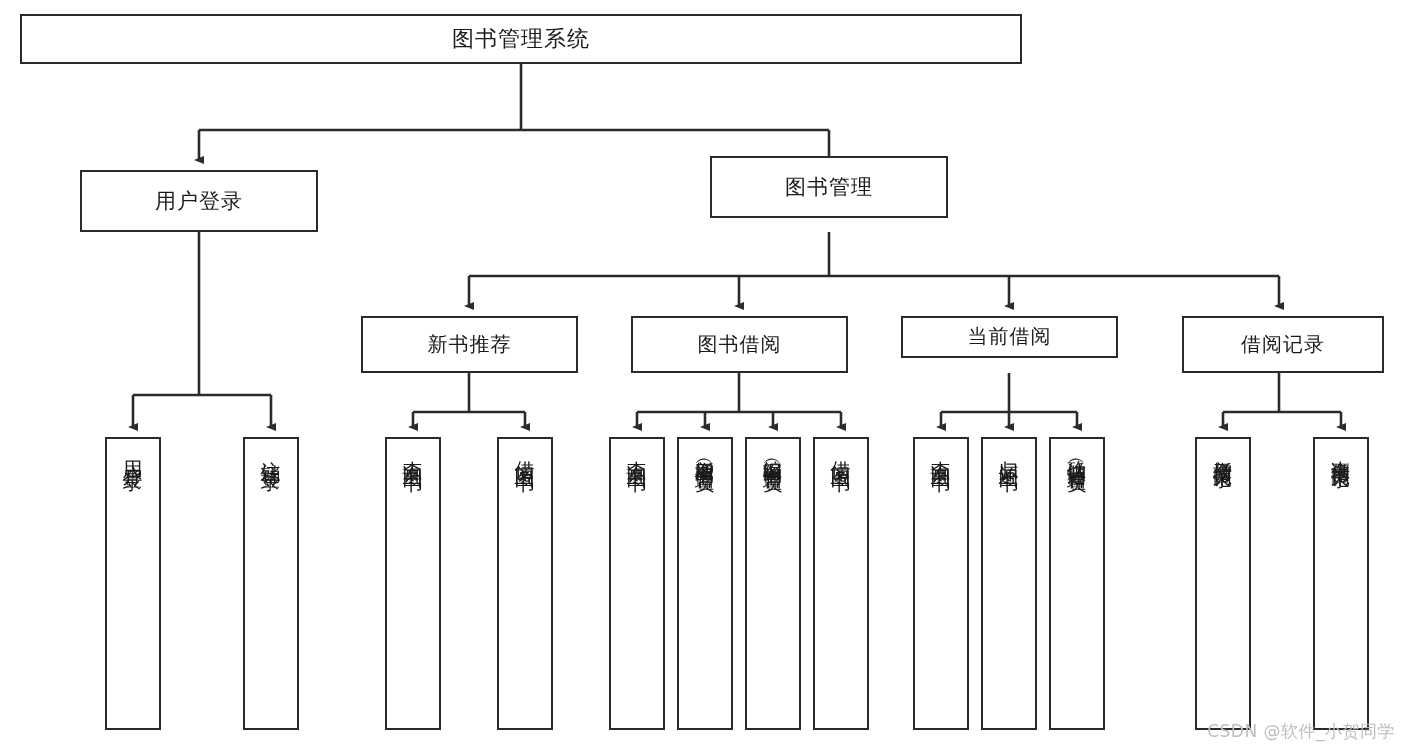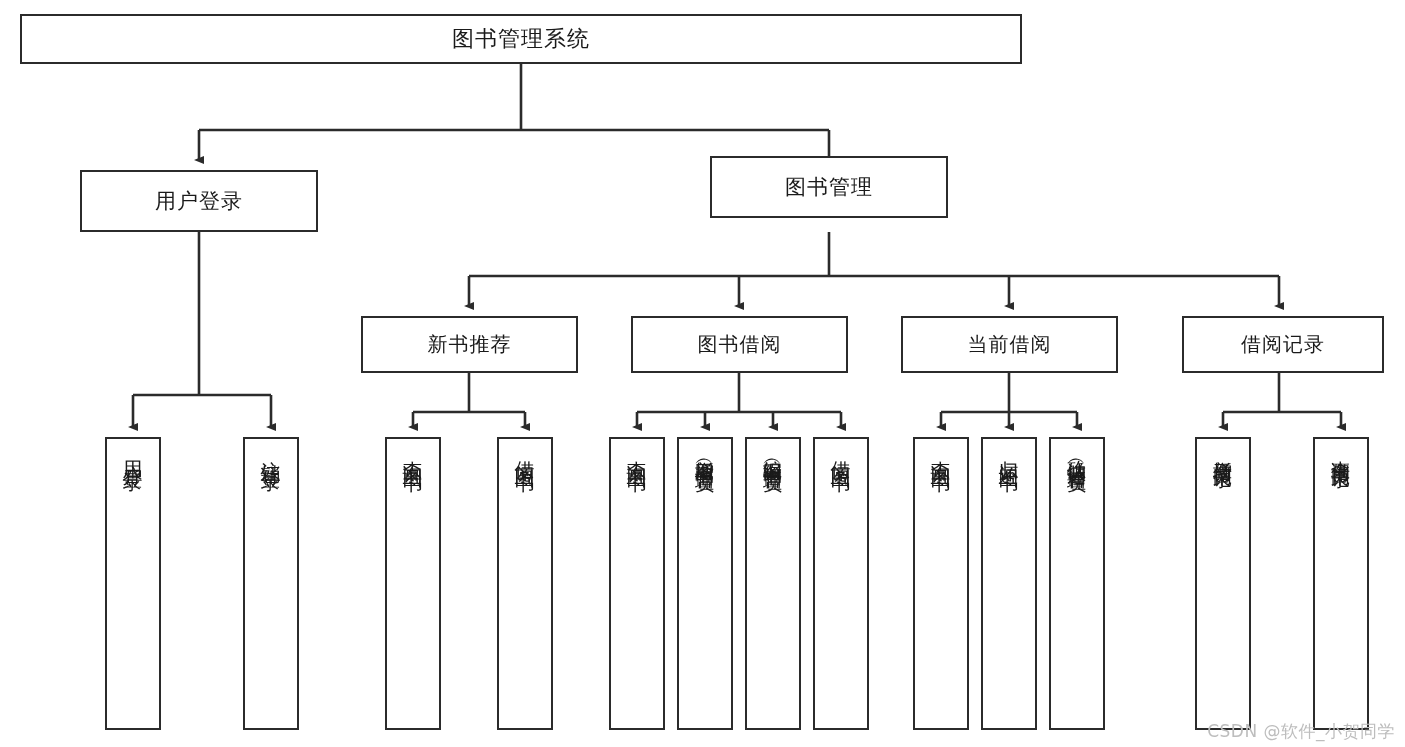--- a/index.html
+++ b/index.html
@@ -140,21 +140,21 @@
   </div>
 
   <div class="node n-l3" style="left:361px;top:316px;width:217px;height:57px;">
     <span class="label">新书推荐</span>
   </div>
 
   <div class="node n-l3" style="left:631px;top:316px;width:217px;height:57px;">
     <span class="label">图书借阅</span>
   </div>
 
-  <div class="node n-l3" style="left:901px;top:316px;width:217px;height:57px;">
+  <div class="node n-l3" style="left:901px;top:316px;width:217px;height:42px;">
     <span class="label">当前借阅</span>
   </div>
 
   <div class="node n-l3" style="left:1182px;top:316px;width:202px;height:57px;">
     <span class="label">借阅记录</span>
   </div>
 
   <div class="node n-leaf" style="left:105px;top:437px;width:56px;height:293px;">
     <span class="label">用户登录</span>
   </div>

